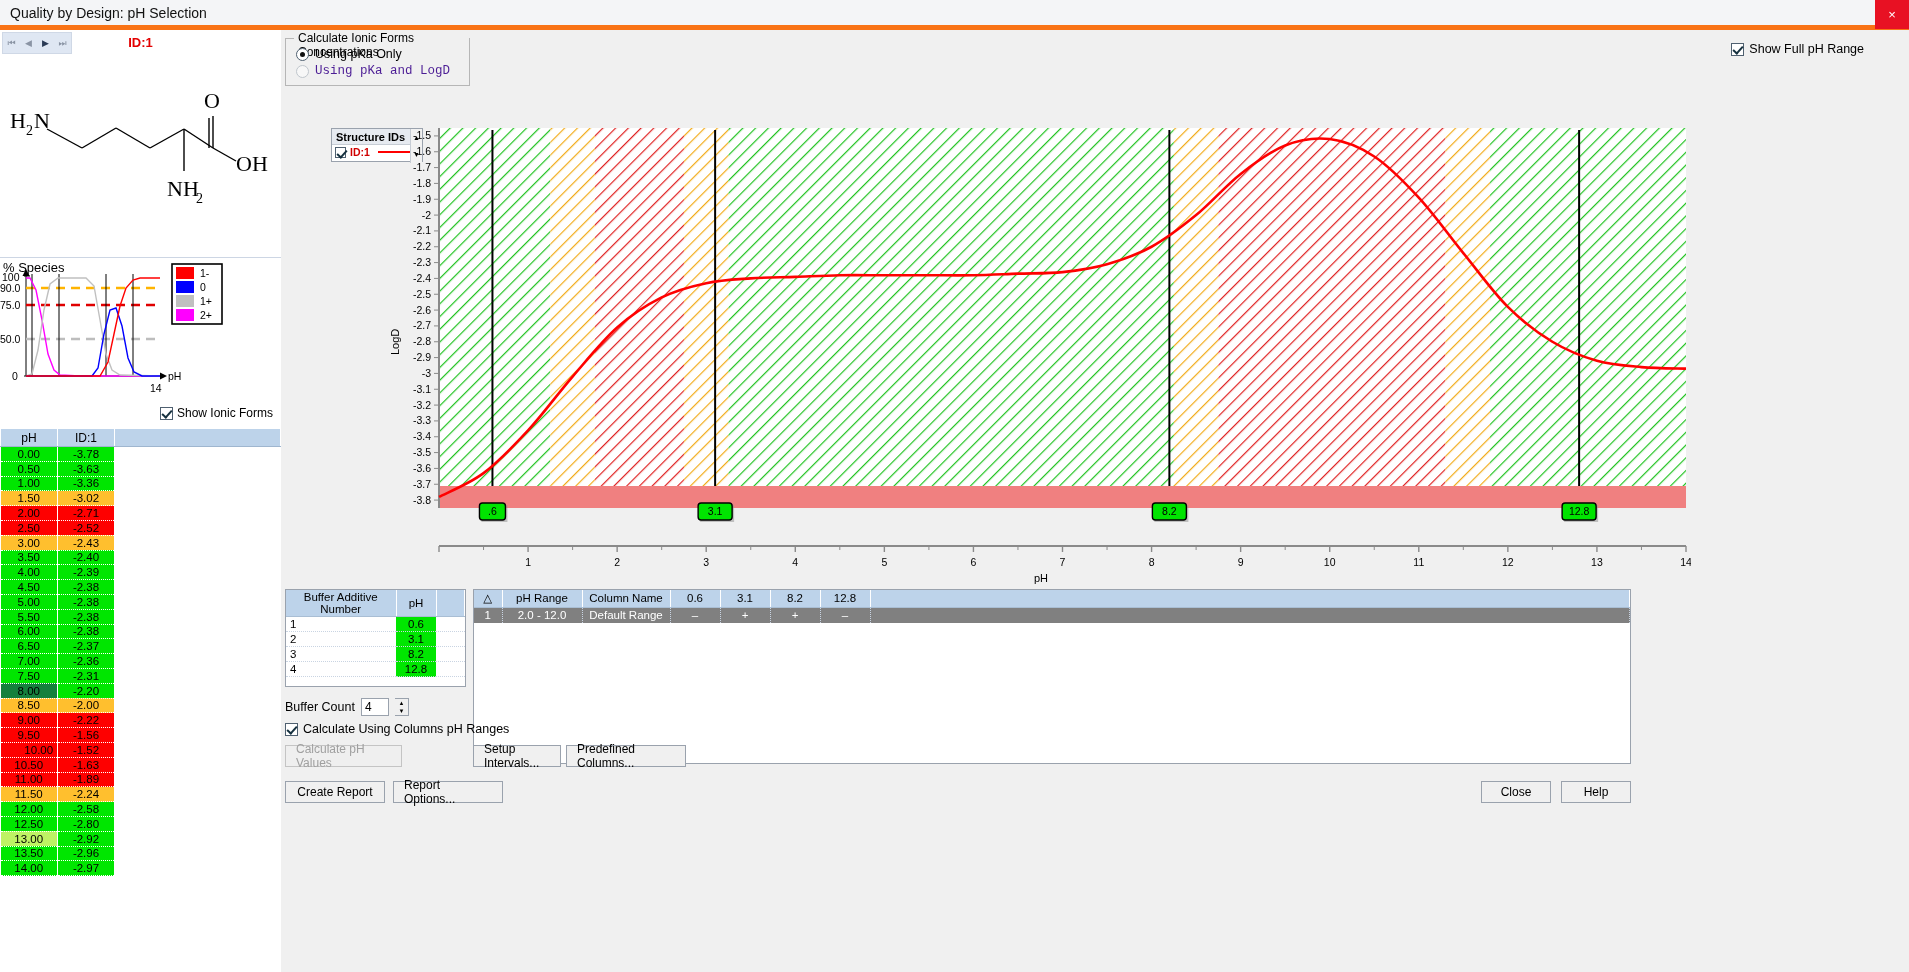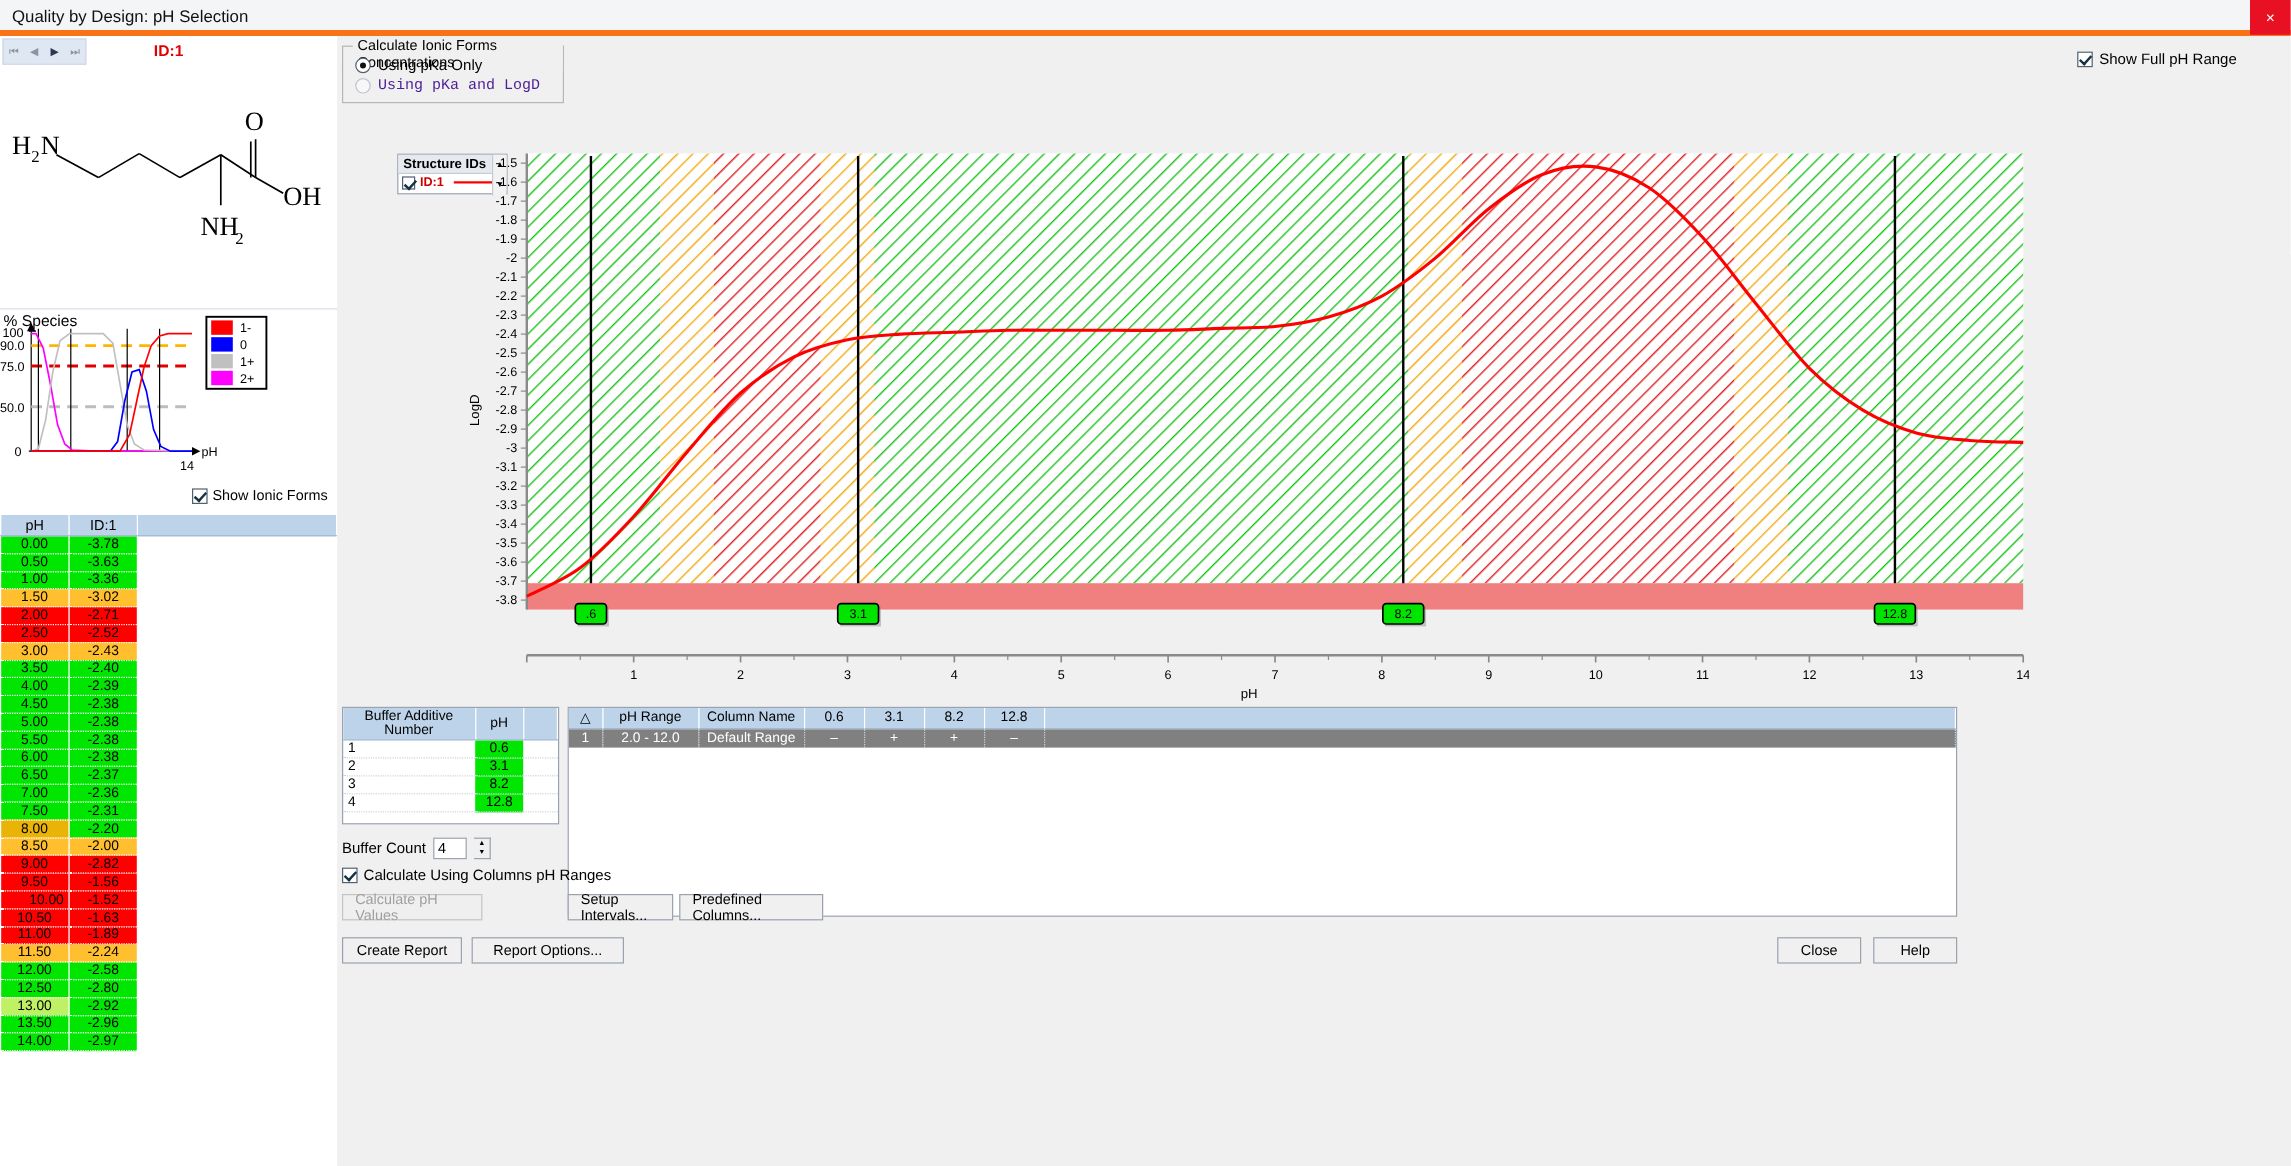--- a/index.html
+++ b/index.html
@@ -168,21 +168,21 @@
     width:28px; height:18px; border:1px solid #9aa2ad; background:#fff;
     font-size:12px; padding-left:3px; line-height:17px;
   }
   .numspin{ width:14px; height:18px; border:1px solid #9aa2ad; border-left:none; background:#f0f0f0;}
   .numspin div{height:8px;display:flex;align-items:center;justify-content:center;font-size:6px;}
   #calcCols{ position:absolute; left:4px; top:692px; display:flex; align-items:center; gap:5px; font-size:12.5px; }
   #calcBtn{ position:absolute; left:4px; top:715px; width:117px; }
   #setupBtn{ position:absolute; left:192px; top:715px; width:88px; }
   #predefBtn{ position:absolute; left:285px; top:715px; width:120px; }
   #createReport{ position:absolute; left:4px; top:751px; width:100px; }
-  #reportOptions{ position:absolute; left:112px; top:751px; width:127px; }
+  #reportOptions{ position:absolute; left:112px; top:751px; width:110px; }
   #closeBtn{ position:absolute; left:1200px; top:751px; width:70px; }
   #helpBtn{ position:absolute; left:1280px; top:751px; width:70px; }
   .axislabel{ font-size:11px; fill:#000; font-family:"Liberation Sans", sans-serif; }
   .ticklabel{ font-size:10.5px; fill:#000; font-family:"Liberation Sans", sans-serif; }
 </style>
 </head>
 <body>
 
 <div id="titlebar">
   <span class="title">Quality by Design: pH Selection</span>
@@ -356,32 +356,32 @@
             <td class="cph" style="background: rgb(0, 230, 0);">7.00</td>
             <td class="cval" style="background: rgb(0, 230, 0);">-2.36</td>
             <td class="cfill"></td>
           </tr>
           <tr>
             <td class="cph" style="background: rgb(0, 230, 0);">7.50</td>
             <td class="cval" style="background: rgb(0, 230, 0);">-2.31</td>
             <td class="cfill"></td>
           </tr>
           <tr>
-            <td class="cph" style="background: #eab308;">8.00</td>
+            <td class="cph" style="background: #15803d;">8.00</td>
             <td class="cval" style="background: rgb(0, 230, 0);">-2.20</td>
             <td class="cfill"></td>
           </tr>
           <tr>
             <td class="cph" style="background: rgb(255, 191, 46);">8.50</td>
             <td class="cval" style="background: rgb(255, 191, 46);">-2.00</td>
             <td class="cfill"></td>
           </tr>
           <tr>
             <td class="cph" style="background: rgb(254, 0, 0);">9.00</td>
-            <td class="cval" style="background: rgb(254, 0, 0);">-2.82</td>
+            <td class="cval" style="background: rgb(254, 0, 0);">-2.22</td>
             <td class="cfill"></td>
           </tr>
           <tr>
             <td class="cph" style="background: rgb(254, 0, 0);">9.50</td>
             <td class="cval" style="background: rgb(254, 0, 0);">-1.56</td>
             <td class="cfill"></td>
           </tr>
           <tr>
             <td class="cph" style="background: rgb(254, 0, 0); padding-left: 20px;">10.00</td>
             <td class="cval" style="background: rgb(254, 0, 0);">-1.52</td>

